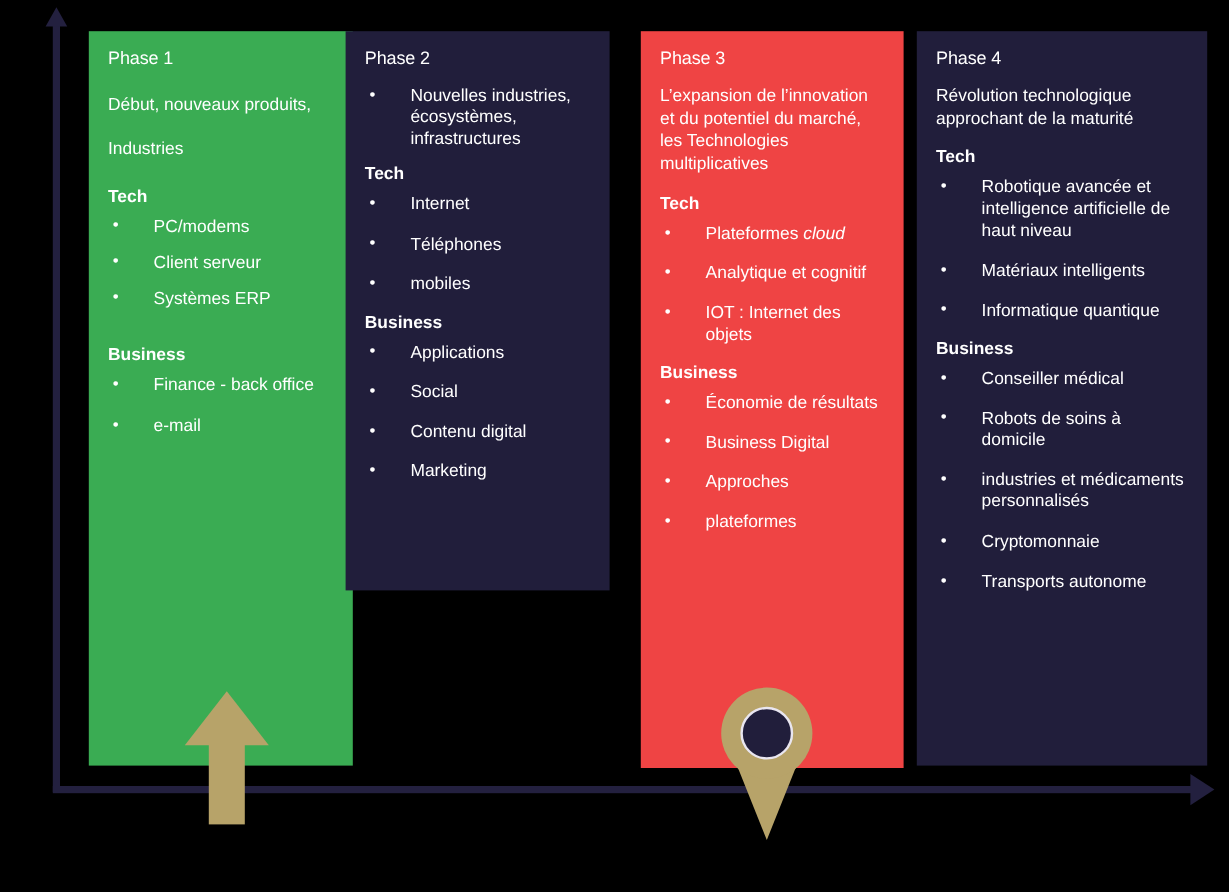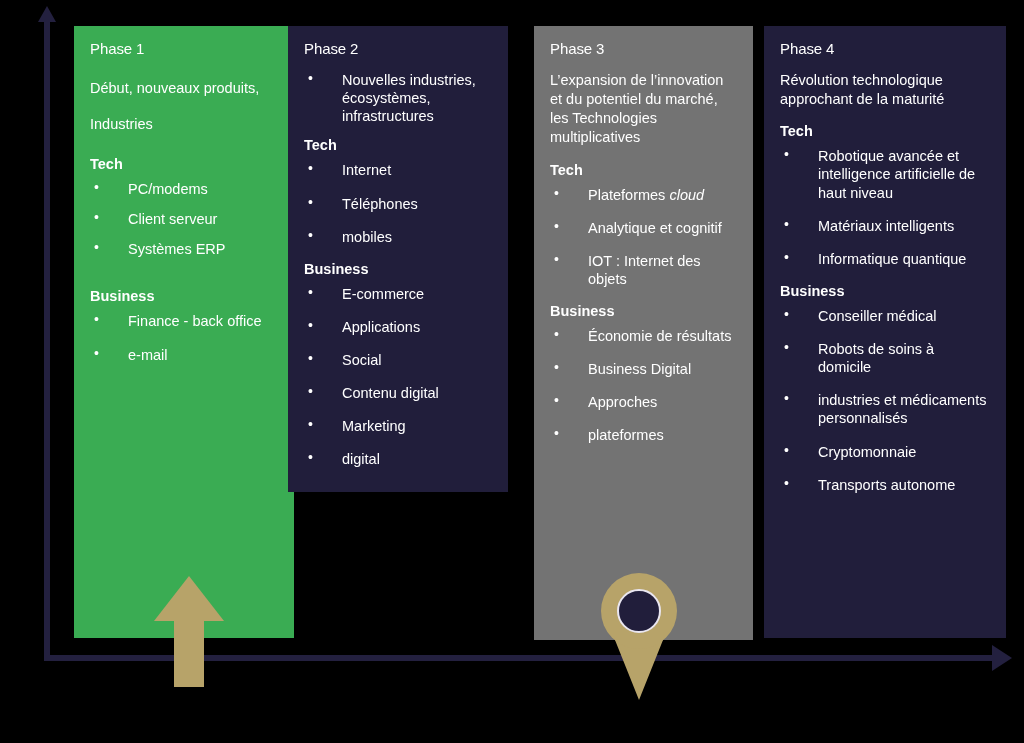--- a/index.html
+++ b/index.html
@@ -56,21 +56,21 @@
   }
 
   
   .panel {
     position: absolute;
     top: 26px;
     padding: 14px 16px 10px 16px;
     overflow: hidden;
   }
   .panel.green-a { background: #3AAC53; }
-  .panel.green-b { background: #737373; }
+  .panel.green-b { background: #ef4444; }
   .panel.navy    { background: #211E3B; }
 
   .p1 { left: 74px;  width: 220px; height: 612px; }
   .p2 { left: 288px; width: 220px; height: 466px; }
   .p3 { left: 534px; width: 219px; height: 614px; }
   .p4 { left: 764px; width: 242px; height: 612px; }
 
   
   .phase-title {
     color: #ffffff;
@@ -206,26 +206,24 @@
       <li>Nouvelles industries, écosystèmes, infrastructures</li>
     </ul>
     <div class="section-head tight">Tech</div>
     <ul class="bullets roomy">
       <li>Internet</li>
       <li>Téléphones</li>
       <li>mobiles</li>
     </ul>
     <div class="section-head tight">Business</div>
     <ul class="bullets roomy">
-      <li>E-commerce</li>
       <li>Applications</li>
       <li>Social</li>
       <li>Contenu digital</li>
       <li>Marketing</li>
-      <li>digital</li>
     </ul>
   </div>
 
   <div class="panel green-b p3">
     <div class="phase-title">Phase 3</div>
     <div class="phase-desc">L’expansion de l’innovation et du potentiel du marché, les Technologies multiplicatives</div>
     <div class="section-head">Tech</div>
     <ul class="bullets roomy">
       <li>Plateformes <i>cloud</i></li>
       <li>Analytique et cognitif</li>

